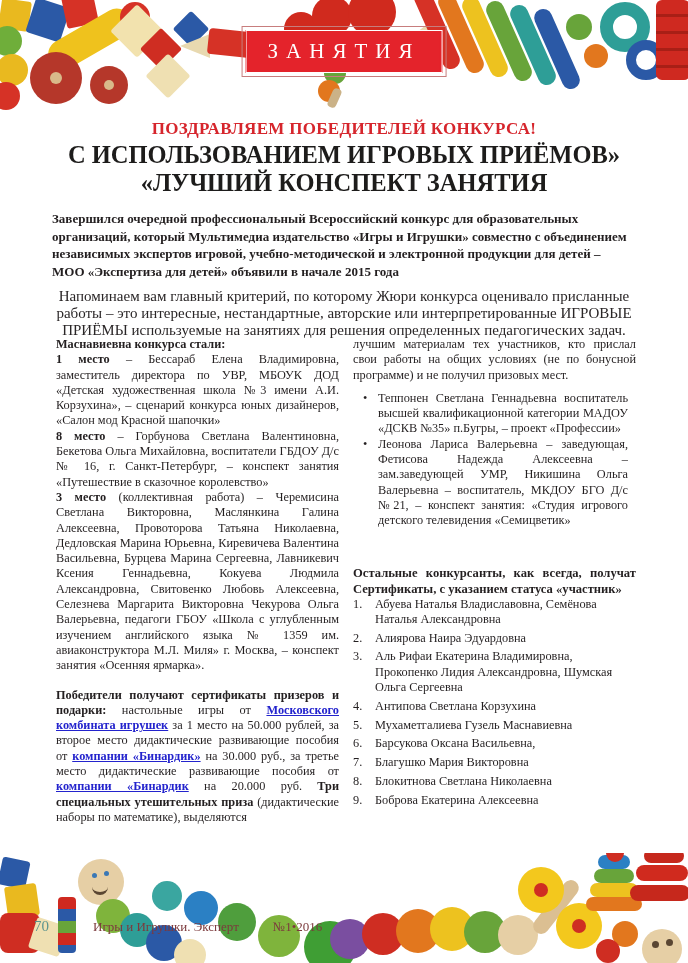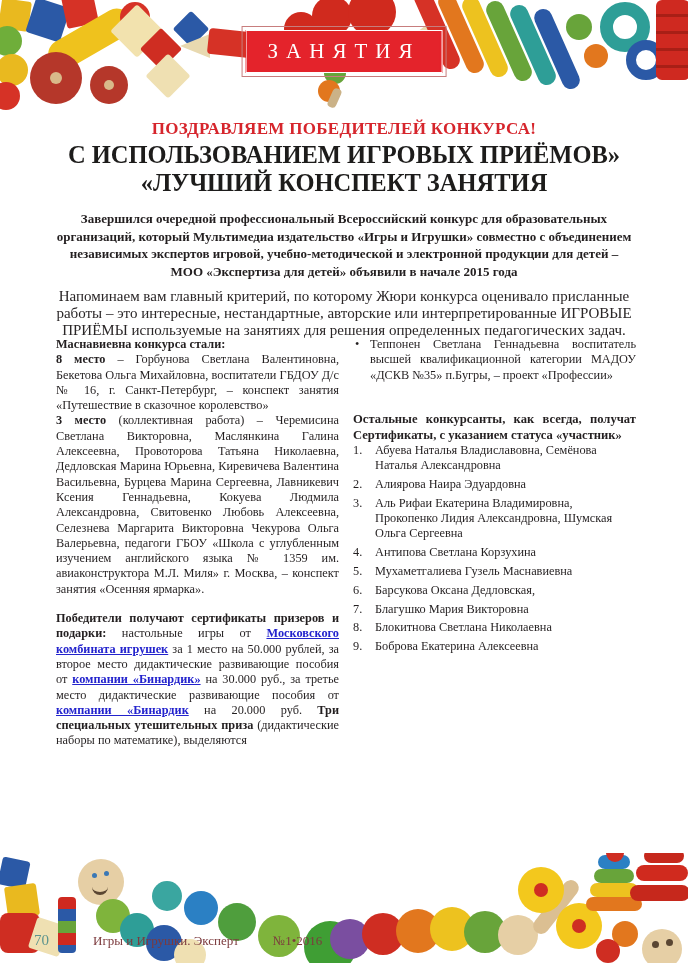--- a/index.html
+++ b/index.html
@@ -32,50 +32,50 @@
   .congrats{
     position:absolute;top:119px;left:0;width:100%;text-align:center;
     color:#d6252c;font-size:17px;font-weight:bold;letter-spacing:.3px;z-index:2;
   }
   .main-title{
     position:absolute;top:141px;left:0;width:100%;text-align:center;
     color:#1d1c1b;font-size:24.5px;font-weight:bold;line-height:28px;z-index:2;
   }
   
   .intro-bold{
-    position:absolute;top:210px;left:52px;width:584px;text-align:center;
+    position:absolute;top:210px;left:52px;width:584px;text-align:left;
     font-size:13px;font-weight:bold;line-height:17.5px;z-index:2;
   }
   .intro-reg{
     position:absolute;top:288px;left:44px;width:600px;text-align:center;
     font-size:15px;line-height:17px;z-index:2;color:#2a2627;
   }
   
   .columns{
     position:absolute;top:337px;left:56px;width:580px;display:flex;gap:14px;z-index:2;
     font-size:12.3px;line-height:15.3px;
   }
   .col{flex:1;min-width:0;}
   .col p{margin:0;text-align:justify;}
   .bold{font-weight:bold;}
   .gap{height:14px;}
   a.doc-link{color:#2323cd;font-weight:bold;text-decoration:underline;cursor:pointer;}
   
-  ul.bullets{list-style:none;margin:0;padding:0;}
+  ul.bullets{list-style:none;margin:8px;padding:0;}
   ul.bullets li{position:relative;padding-left:17px;text-align:justify;}
   ul.bullets li::before{content:"•";position:absolute;left:2px;top:0;}
   
   ol.participants{list-style:none;margin:0;padding:0;}
   ol.participants li{display:flex;margin-bottom:3.5px;}
   ol.participants .num{width:22px;flex:0 0 22px;}
   ol.participants .name{flex:1;}
   .cert-heading{font-weight:bold;font-size:12.6px;line-height:16px;margin:0 0 8px 0;}
   
   .footer{
-    position:absolute;bottom:14px;left:34px;z-index:6;
+    position:absolute;bottom:28px;left:34px;z-index:6;
     font-size:13px;color:#7c3a3d;white-space:nowrap;
   }
   .footer .pagenum{color:#5d948e;font-size:15px;margin-right:44px;}
   .footer .issue{margin-left:34px;}
 </style>
 </head>
 <body>
 
 <div class="page">
 
@@ -132,31 +132,34 @@
     <div>«ЛУЧШИЙ КОНСПЕКТ ЗАНЯТИЯ</div>
   </div>
 
   <div class="intro-bold">Завершился очередной профессиональный Всероссийский конкурс для образовательных организаций, который Мультимедиа издательство «Игры и Игрушки» совместно с объединением независимых экспертов игровой, учебно-методической и электронной продукции для детей – МОО «Экспертиза для детей» объявили в начале 2015 года</div>
   <div class="intro-reg">Напоминаем вам главный критерий, по которому Жюри конкурса оценивало присланные работы – это интересные, нестандартные, авторские или интерпретированные ИГРОВЫЕ ПРИЁМЫ используемые на занятиях для решения определенных педагогических задач.</div>
 
   <div class="columns">
 
     <div class="col">
       <p class="bold">Маснавиевна конкурса стали:</p>
+      <p><span class="bold">1 место</span><span> – Бессараб Елена Владимировна, заместитель директора по УВР, МБОУК ДОД «Детская художественная школа №3 имени А.И. Корзухина», – сценарий конкурса юных дизайнеров, «Салон мод Красной шапочки»</span></p>
       <p><span class="bold">8 место</span><span> – Горбунова Светлана Валентиновна, Бекетова Ольга Михайловна, воспитатели ГБДОУ Д/с № 16, г. Санкт-Петербург, – конспект занятия «Путешествие в сказочное королевство»</span></p>
       <p><span class="bold">3 место</span><span> (коллективная работа) – Черемисина Светлана Викторовна, Маслянкина Галина Алексеевна, Провоторова Татьяна Николаевна, Дедловская Марина Юрьевна, Киревичева Валентина Васильевна, Бурцева Марина Сергеевна, Лавникевич Ксения Геннадьевна, Кокуева Людмила Александровна, Свитовенко Любовь Алексеевна, Селезнева Маргарита Викторовна Чекурова Ольга Валерьевна, педагоги ГБОУ «Школа с углубленным изучением английского языка № 1359 им. авиаконструктора М.Л. Миля» г. Москва, – конспект занятия «Осенняя ярмарка».</span></p>
       <div class="gap"></div>
       <p>
         <span class="bold">Победители получают сертификаты призеров и подарки:</span><span> настольные игры от </span><a class="doc-link">Московского комбината игрушек</a><span> за 1 место на 50.000 рублей, за второе место дидактические развивающие пособия от </span><a class="doc-link">компании «Бинардик»</a><span> на 30.000 руб., за третье место дидактические развивающие пособия от </span><a class="doc-link">компании «Бинардик</a><span> на 20.000 руб. </span><span class="bold">Три специальных утешительных приза</span><span> (дидактические наборы по математике), выделяются</span>
       </p>
     </div>
 
     <div class="col">
+      <p>лучшим материалам тех участников, кто прислал свои работы на общих условиях (не по бонусной программе) и не получил призовых мест.</p>
       <ul class="bullets">
         <li>Теппонен Светлана Геннадьевна воспитатель высшей квалификационной категории МАДОУ «ДСКВ №35» п.Бугры, – проект «Профессии»</li>
+        <li>Леонова Лариса Валерьевна – заведующая, Фетисова Надежда Алексеевна – зам.заведующей УМР, Никишина Ольга Валерьевна – воспитатель, МКДОУ БГО Д/с №21, – конспект занятия: «Студия игрового детского телевидения «Семицветик»</li>
       </ul>
       <div class="gap"></div>
       <div class="gap"></div>
       <p class="cert-heading">Остальные конкурсанты, как всегда, получат Сертификаты, с указанием статуса «участник»</p>
       <ol class="participants">
         <li>
             <span class="num">1.</span>
             <span class="name">Абуева Наталья Владиславовна, Семёнова Наталья Александровна</span>
           </li>
         <li>
@@ -170,21 +173,21 @@
         <li>
             <span class="num">4.</span>
             <span class="name">Антипова Светлана Корзухина</span>
           </li>
         <li>
             <span class="num">5.</span>
             <span class="name">Мухаметгалиева Гузель Маснавиевна</span>
           </li>
         <li>
             <span class="num">6.</span>
-            <span class="name">Барсукова Оксана Дедловская,</span>
+            <span class="name">Барсукова Оксана Васильевна,</span>
           </li>
         <li>
             <span class="num">7.</span>
             <span class="name">Благушко Мария Викторовна</span>
           </li>
         <li>
             <span class="num">8.</span>
             <span class="name">Блокитнова Светлана Николаевна</span>
           </li>
         <li>

